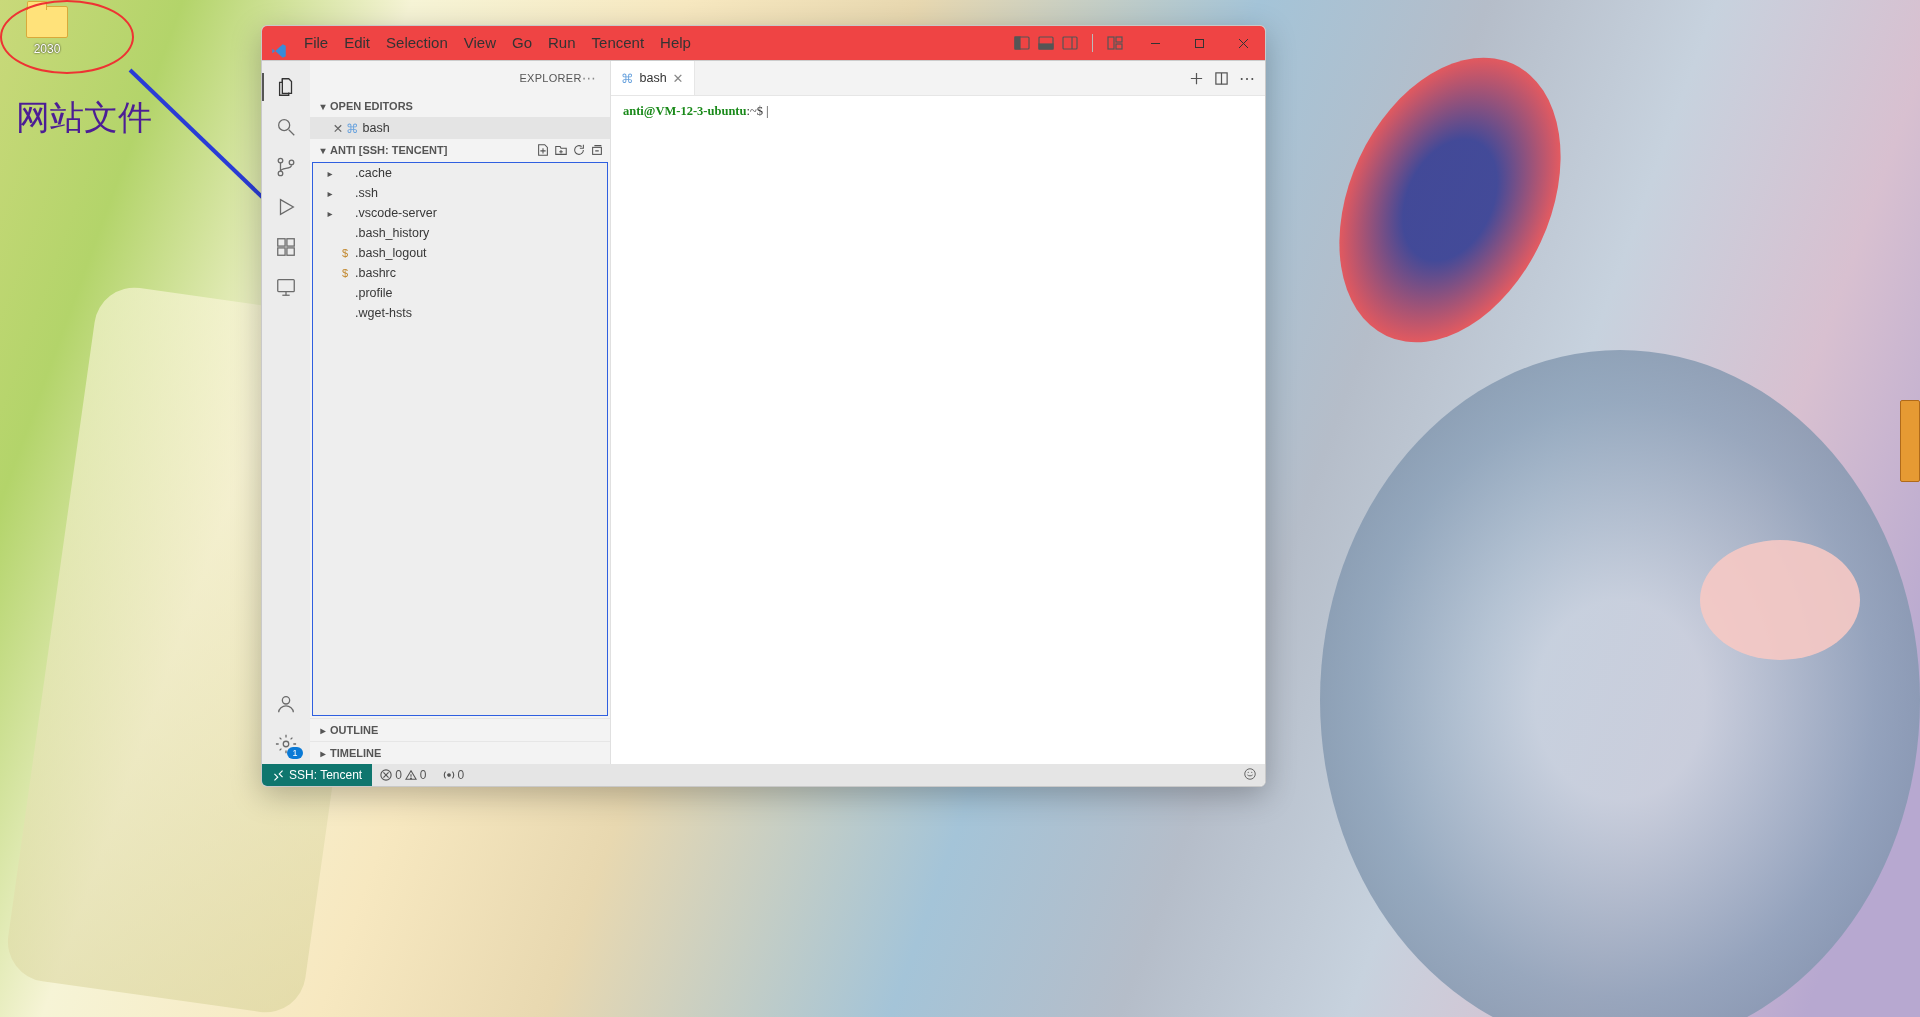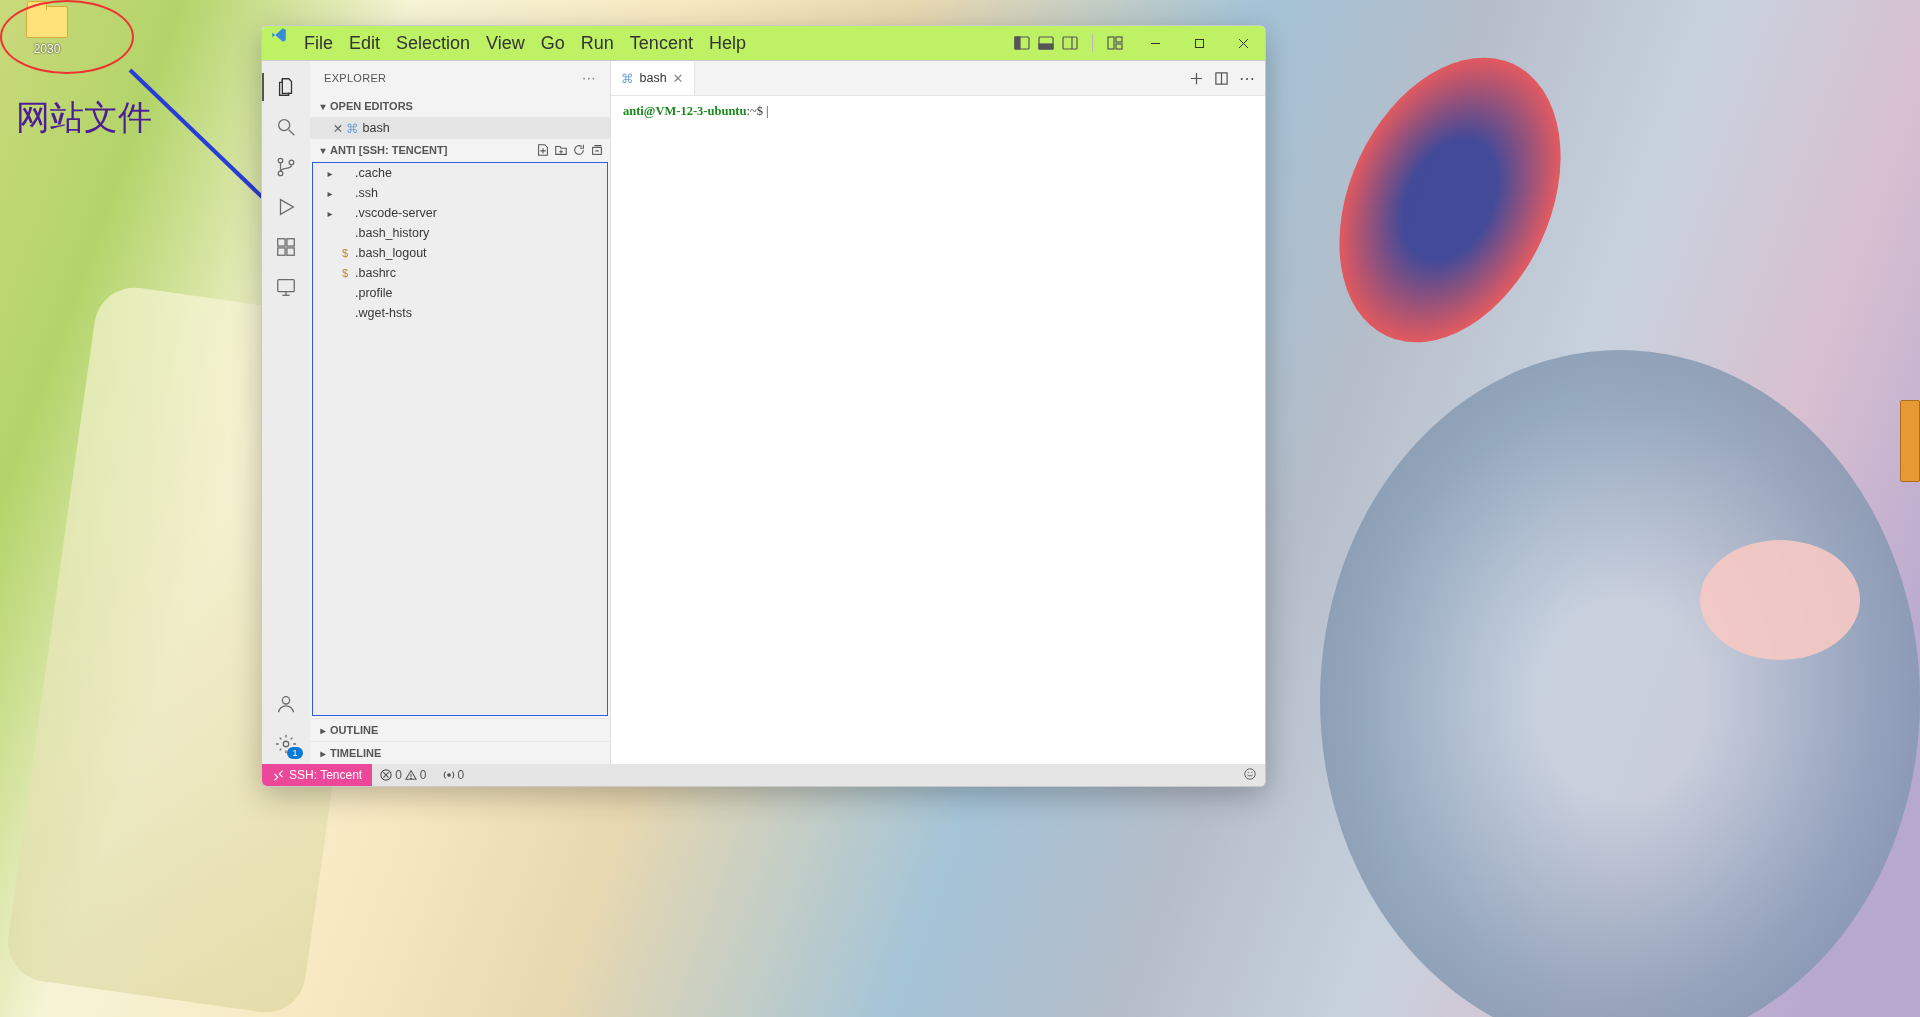--- a/index.html
+++ b/index.html
@@ -18,21 +18,21 @@
 .desktop-folder{position:absolute;left:12px;top:6px;width:70px;text-align:center;color:#fff;font-size:12px}
 .desktop-folder .fimg{width:40px;height:30px;margin:0 auto;background:#ffe27a;border:1px solid #d9a93a;border-radius:2px;position:relative}
 .desktop-folder .fimg:before{content:"";position:absolute;left:0;top:-6px;width:18px;height:8px;background:#ffe27a;border:1px solid #d9a93a;border-bottom:none;border-radius:2px 2px 0 0}
 .desktop-folder span{display:block;margin-top:4px;text-shadow:0 0 2px #000}
 
 .anno-ellipse{position:absolute;left:0;top:0;width:130px;height:70px;border:2px solid #e33;border-radius:50%}
 .anno-text{position:absolute;left:16px;top:95px;color:#4c1d95;font-size:34px;font-family:Liberation Mono, monospace}
 .anno-arrow{position:absolute;left:120px;top:60px;pointer-events:none}
 
 .vscode{position:absolute;left:261px;top:25px;width:1003px;height:760px;background:#fff;border:1px solid #c9c9c9;border-radius:6px;display:flex;flex-direction:column;box-shadow:0 8px 30px rgba(0,0,0,.25);overflow:hidden}
-.titlebar{height:34px;background:#bef264;display:flex;align-items:flex-start;font-size:18px;color:#333;position:relative;border-bottom:1px solid #ccc}
+.titlebar{height:34px;background:#ef4444;display:flex;align-items:flex-end;font-size:15px;color:#333;position:relative;border-bottom:1px solid #ccc}
 .tb-logo{width:34px;display:flex;align-items:center;justify-content:center}
 .tb-logo svg{width:18px;height:18px}
 .tb-menu{display:flex;gap:0}
 .tb-menu span{padding:0 8px;line-height:34px;cursor:default;color:#333}
 .tb-title{position:absolute;left:0;right:0;text-align:center;pointer-events:none;color:#333}
 .tb-right{margin-left:auto;display:flex;align-items:center;height:100%}
 .tb-icons{display:flex;gap:8px;padding:0 10px;height:100%;align-items:center}
 .tb-icons svg{width:16px;height:16px;stroke:#555;fill:none;stroke-width:1.2}
 .tb-sep{width:1px;height:18px;background:#bbb;margin:0 6px}
 .winbtn{width:44px;height:100%;display:flex;align-items:center;justify-content:center;cursor:default}
@@ -41,21 +41,21 @@
 .vbody{flex:1;display:flex;min-height:0}
 .activitybar{width:48px;background:#ececec;display:flex;flex-direction:column;align-items:center;padding-top:6px}
 .ab-item{width:48px;height:40px;display:flex;align-items:center;justify-content:center;position:relative;cursor:default}
 .ab-item.active:before{content:"";position:absolute;left:0;top:6px;bottom:6px;width:2px;background:#555}
 .ab-item svg{width:22px;height:22px;stroke:#6b6b6b;fill:none;stroke-width:1.4}
 .ab-item.active svg{stroke:#333}
 .ab-spacer{flex:1}
 .ab-badge{position:absolute;right:7px;bottom:5px;background:#0a7ad6;color:#fff;font-size:9px;min-width:12px;height:12px;border-radius:7px;display:flex;align-items:center;justify-content:center;padding:0 2px}
 
 .sidebar{width:300px;background:#f3f3f3;border-right:1px solid #e0e0e0;display:flex;flex-direction:column;min-height:0}
-.sb-header{height:34px;display:flex;align-items:center;padding:0 14px;font-size:11px;letter-spacing:.3px;color:#555;justify-content:space-between}
+.sb-header{height:34px;display:flex;align-items:center;padding:0 14px;font-size:11px;letter-spacing:.3px;color:#555;justify-content:flex-end}
 .sb-header .dots{font-size:14px;color:#888;cursor:default}
 .sb-section{font-size:11.5px}
 .sect-head{height:22px;display:flex;align-items:center;padding-left:6px;color:#555;font-weight:700;text-transform:uppercase;font-size:11px;cursor:default}
 .sect-head .tw{width:14px;text-align:center;font-size:10px;color:#555}
 .sect-head .toolbar{margin-left:auto;display:flex;gap:4px;padding-right:6px}
 .sect-head .toolbar svg{width:14px;height:14px;stroke:#555;fill:none;stroke-width:1.2}
 .openeditor-item{height:22px;display:flex;align-items:center;padding-left:20px;font-size:12.5px;color:#383838;background:#e4e4e4}
 .openeditor-item .x{width:16px;text-align:center;color:#666;cursor:default}
 .openeditor-item .fico{margin-right:4px;color:#6aa3de}
 .tree{flex:1;overflow:auto;border:1px solid #2f5fe0;margin:1px 2px 2px 2px;background:#eee;position:relative}
@@ -71,21 +71,21 @@
 .tab{display:flex;align-items:center;padding:0 10px;background:#fff;border-right:1px solid #e6e6e6;font-size:12.5px;color:#333;gap:6px;position:relative}
 .tab .fico{color:#6aa3de}
 .tab .x{color:#888;cursor:default;font-size:13px}
 .tabbar .tools{margin-left:auto;display:flex;align-items:center;gap:10px;padding:0 10px}
 .tabbar .tools svg{width:15px;height:15px;stroke:#555;fill:none;stroke-width:1.3}
 .terminal{flex:1;font-family:Liberation Serif, serif;font-size:12.5px;padding:8px 12px;white-space:pre}
 .terminal .u{color:#1a8a1a;font-weight:600}
 .terminal .c{color:#333}
 
 .statusbar{height:22px;background:#e5e5e5;display:flex;align-items:center;font-size:12px;color:#555}
-.sb-remote{height:100%;background:#ec4899;color:#fff;display:flex;align-items:center;padding:0 10px;gap:4px;font-size:12px}
+.sb-remote{height:100%;background:#0f766e;color:#fff;display:flex;align-items:center;padding:0 10px;gap:4px;font-size:12px}
 .sb-item{padding:0 8px;display:flex;align-items:center;gap:3px}
 .sb-item svg{width:12px;height:12px;stroke:#555;fill:none;stroke-width:1.3}
 .sb-right{margin-left:auto;padding-right:8px}
 </style>
 </head>
 <body>
 
 <div class="wall-shape ws4"></div>
 <div class="wall-shape ws1"></div>
 <div class="wall-shape ws2"></div>

